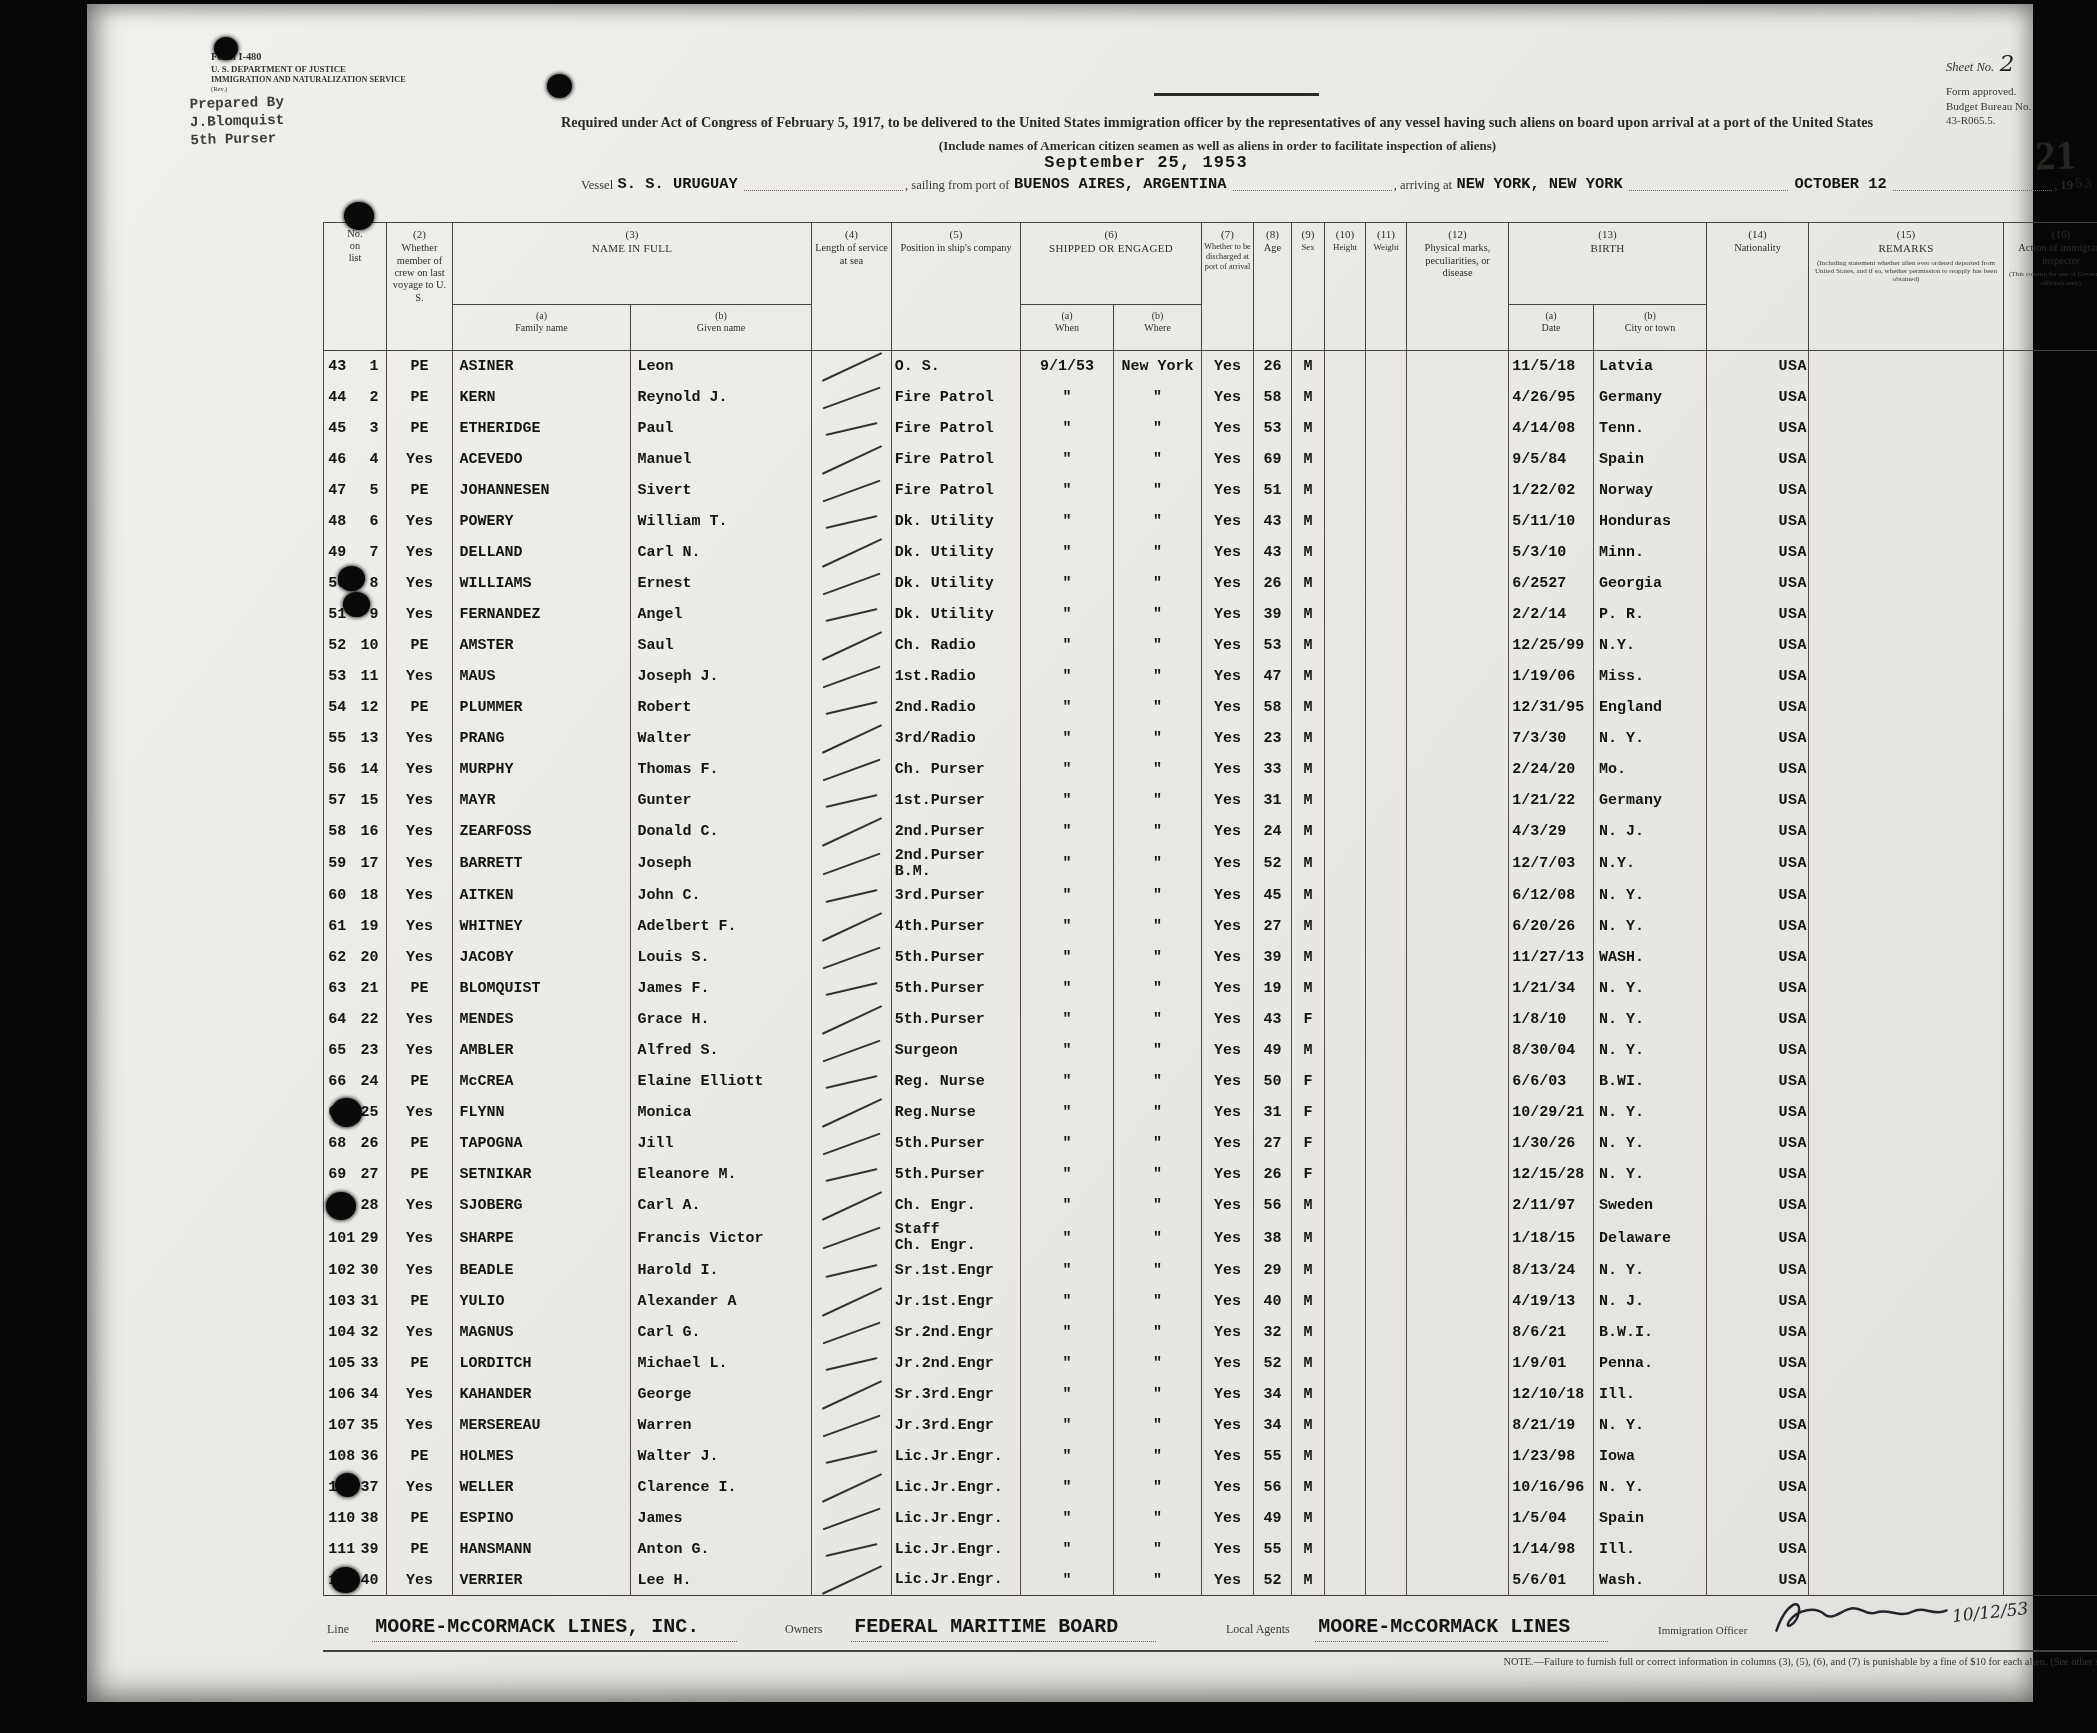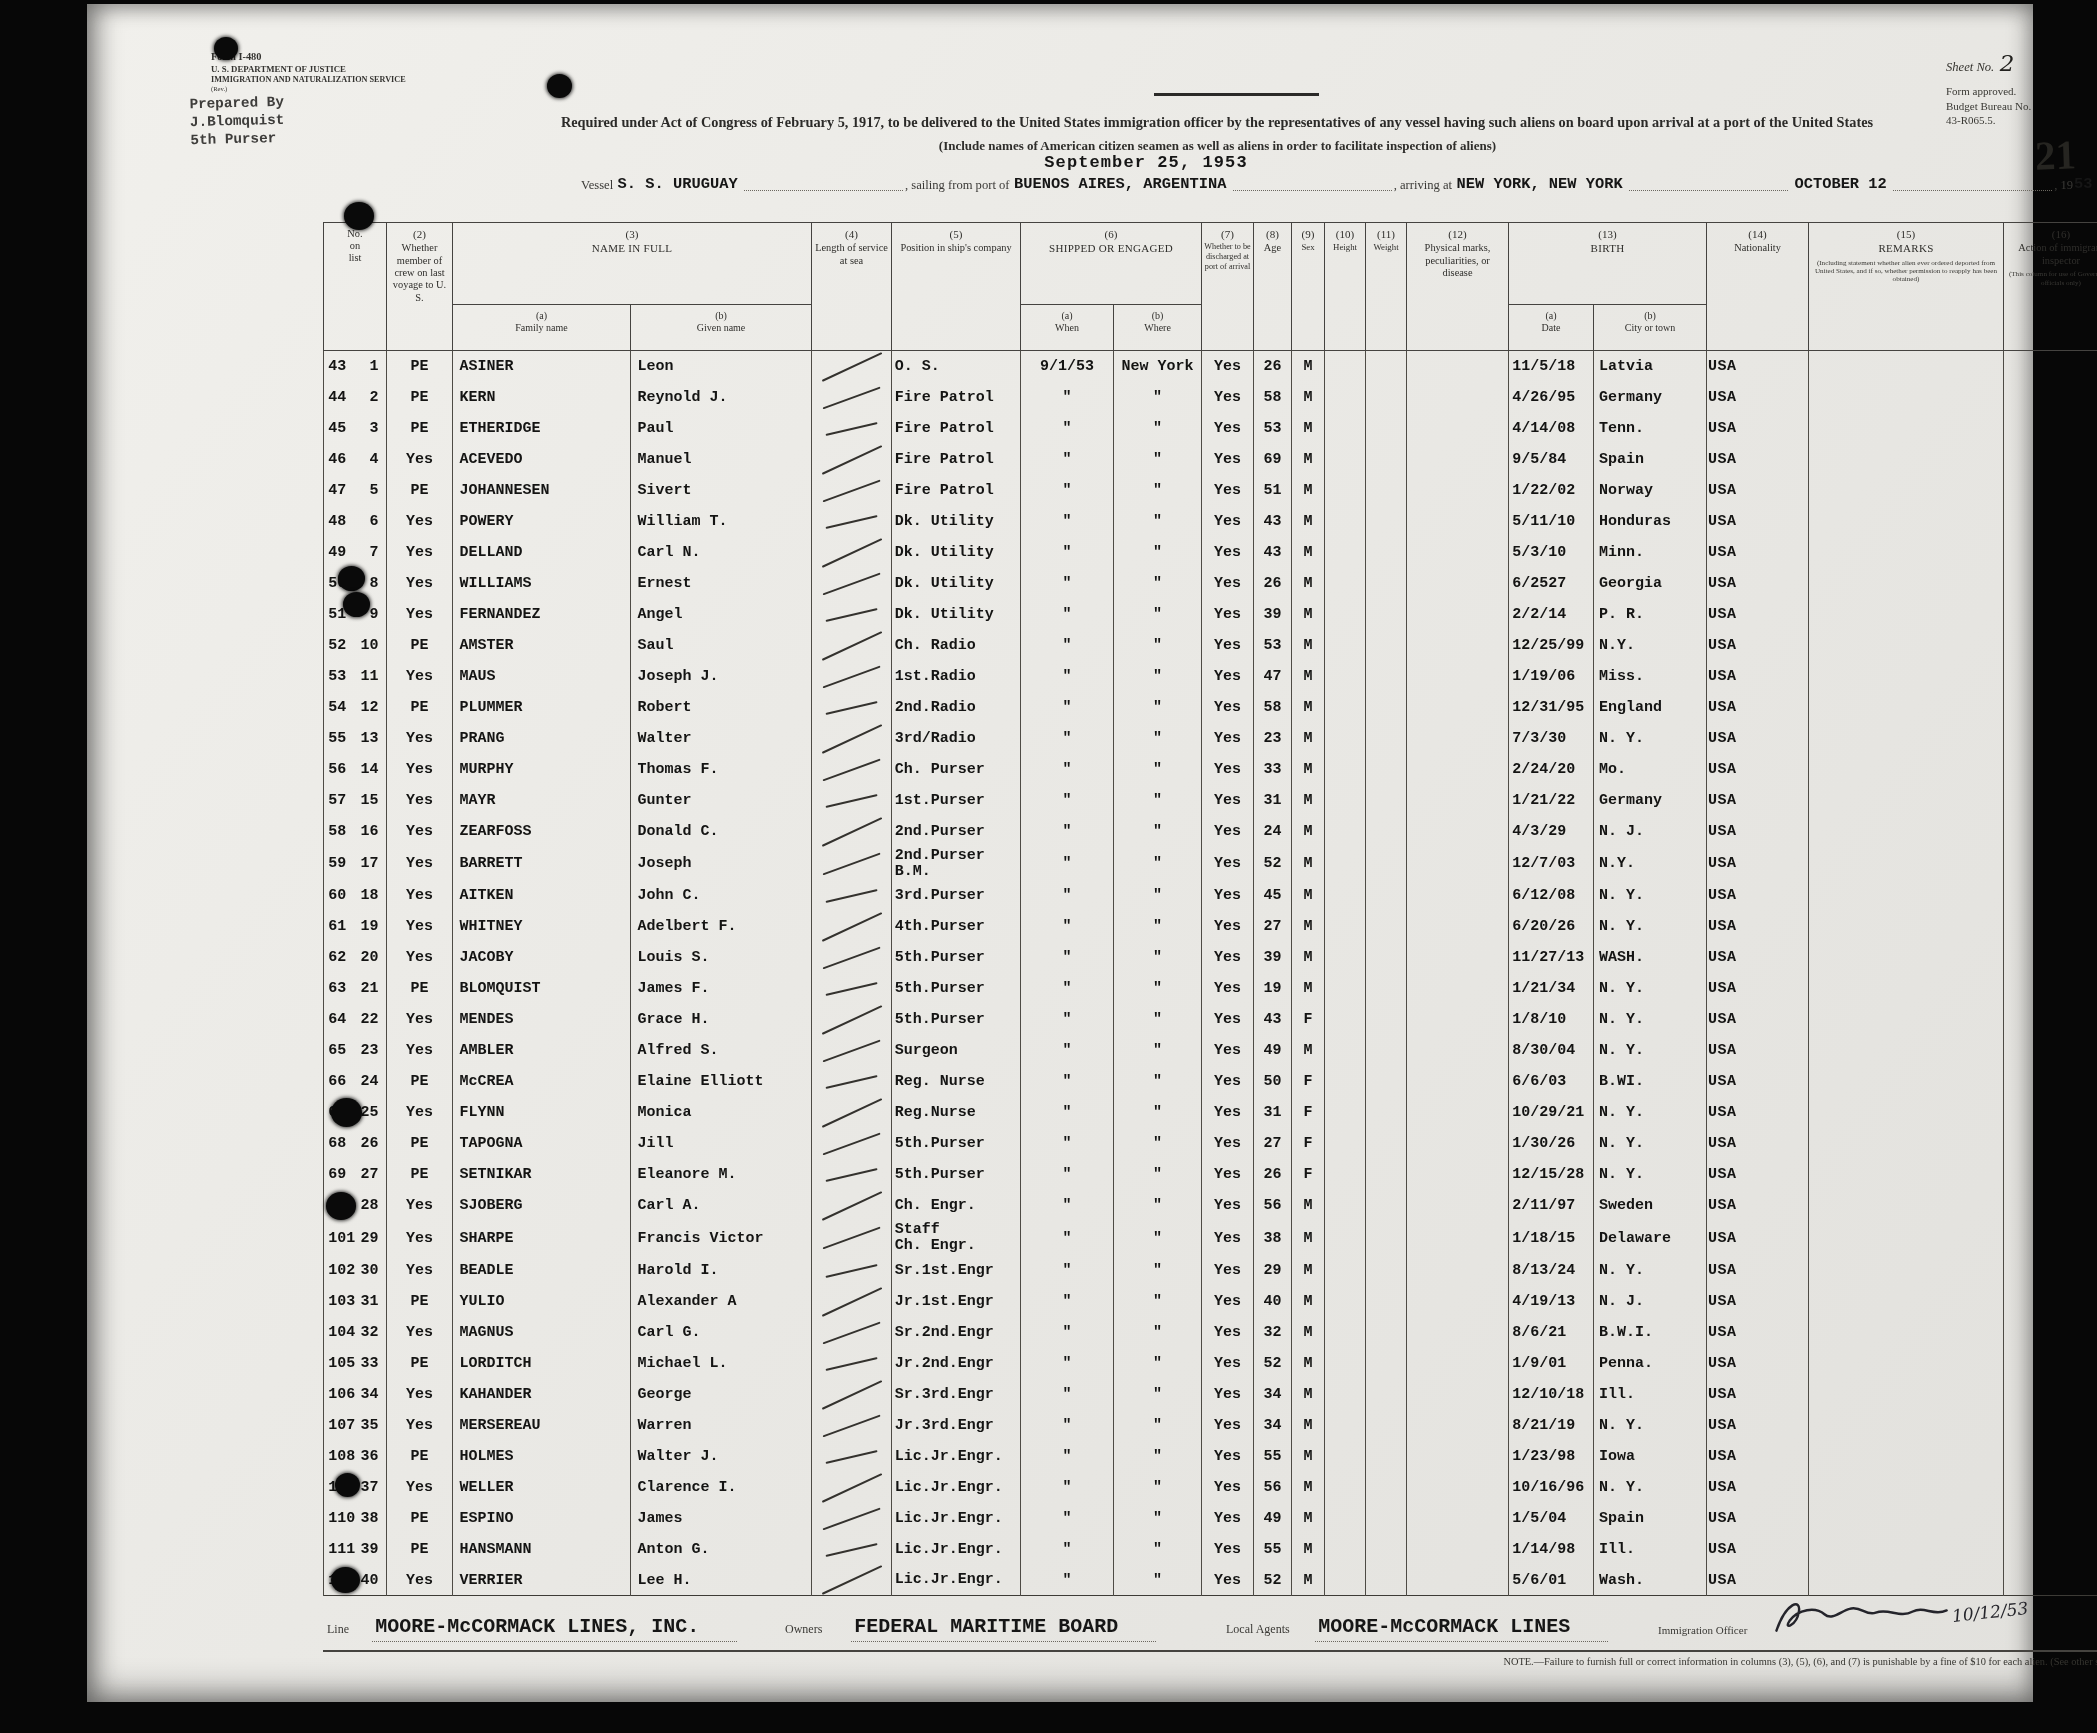--- a/index.html
+++ b/index.html
@@ -71,21 +71,21 @@
     font-size:15px; color:#141413; }
   td.c-no { font-size:14.3px; }
   td.c-no .no-main { margin-left:3.3px; }
   td.c-no .no-seq  { float:right; margin-right:6.6px; }
   td.c-member { text-align:center; }
   td.c-family, td.c-given { text-align:left; padding-left:6.6px; }
   td.c-position { padding-left:2.7px; white-space:pre-line; line-height:1.05; font-size:14.3px; }
   td.c-when, td.c-where, td.c-discharge, td.c-age, td.c-sex { text-align:center; }
   td.c-bdate { padding-left:3.3px; font-size:14.3px; }
   td.c-bplace { padding-left:5px; }
-  td.c-nat { text-align:left; letter-spacing:0.5px; }
+  td.c-nat { text-align:right; letter-spacing:0.5px; }
 
   .slash { display:block; width:61px; height:1.6px; background:#34322e; border-radius:1.1px;
     margin:0 auto; transform:rotate(-20deg); }
   tr:nth-child(3n) .slash  { transform:rotate(-13deg); width:53px; }
   tr:nth-child(3n+1) .slash{ transform:rotate(-25deg); width:66px; }
 
   
   .f-label { position:absolute; font-size:12px; color:#3a3935; }
   .f-value { position:absolute; font-size:20px; border-bottom:1.6px dotted #6b675f; padding:0 38px 2.2px 3.3px; }
   .footer-rule { position:absolute; left:236px; top:1646px; width:1795px; height:1.6px; background:#45433f; }

